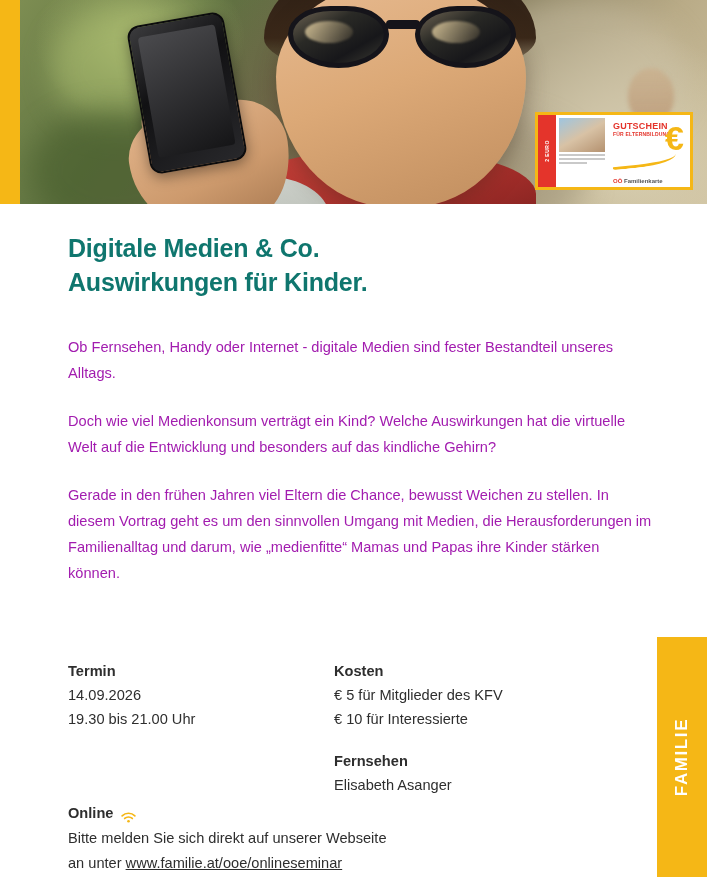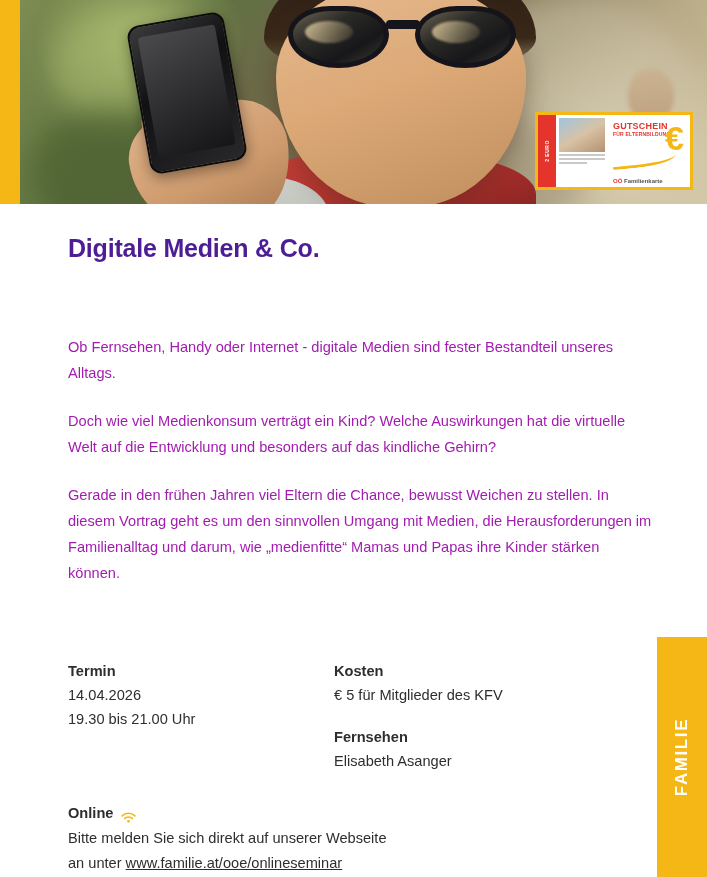--- a/index.html
+++ b/index.html
@@ -252,21 +252,21 @@
     position: absolute;
     left: 0; top: 204px;
     width: 707px;
     height: 673px;
     background: #ffffff;
   }
   .headline {
     position: absolute;
     left: 68px; top: 27px;
     width: 560px;
-    color: #4c1d95;
+    color: #0f766e;
     font-size: 25px;
     font-weight: bold;
     line-height: 34px;
     letter-spacing: -0.2px;
   }
   .body-copy {
     position: absolute;
     left: 68px; top: 130px;
     width: 586px;
     color: #a21caf;
@@ -394,38 +394,40 @@
         <span>Familienkarte</span>
       </div>
     </div>
   </div>
 </div>
 
 <div class="content">
 
   <div class="headline">
     <div>Digitale Medien &amp; Co.</div>
+    <div>Auswirkungen für Kinder.</div>
   </div>
 
   <div class="body-copy">
     <p>Ob Fernsehen, Handy oder Internet - digitale Medien sind fester Bestandteil unseres Alltags.</p>
     <p>Doch wie viel Medienkonsum verträgt ein Kind? Welche Auswirkungen hat die virtuelle Welt auf die Entwicklung und besonders auf das kindliche Gehirn?</p>
     <p>Gerade in den frühen Jahren viel Eltern die Chance, bewusst Weichen zu stellen. In diesem Vortrag geht es um den sinnvollen Umgang mit Medien, die Herausforderungen im Familienalltag und darum, wie „medienfitte“ Mamas und Papas ihre Kinder stärken können.</p>
   </div>
 
   <div class="info">
     <div class="info-cols">
       <div class="col-left">
         <h4>Termin</h4>
-        <div>14.04.2026</div>
+        <div>14.09.2026</div>
         <div>19.30 bis 21.00 Uhr</div>
       </div>
       <div class="col-right">
         <h4>Kosten</h4>
         <div>€ 5 für Mitglieder des KFV</div>
+        <div>€ 10 für Interessierte</div>
         <div class="gap"></div>
         <h4>Fernsehen</h4>
         <div>Elisabeth Asanger</div>
       </div>
     </div>
   </div>
 
   <div class="online-block">
     <div class="online-head">
       <span>Online</span>

